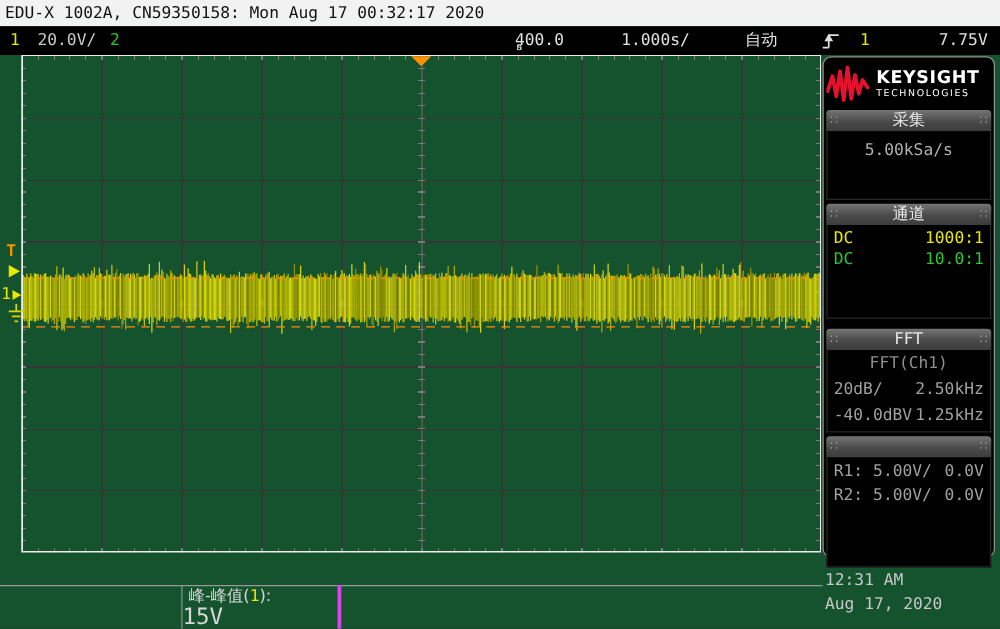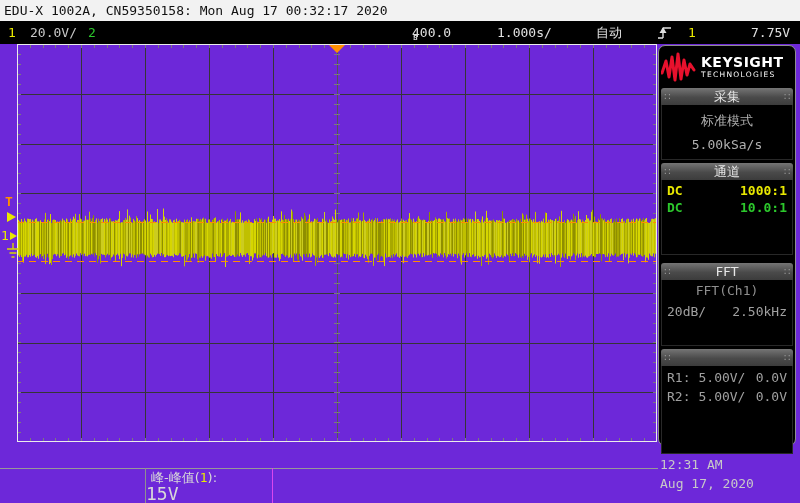--- a/index.html
+++ b/index.html
@@ -1,18 +1,18 @@
 <!DOCTYPE html>
 <html><head>
 <meta charset="utf-8">
 <style>
   * { margin:0; padding:0; box-sizing:border-box; }
   body { background:#222; }
   #screen {
-    position:relative; width:800px; height:503px; background:#6d28d9;
+    position:relative; width:800px; height:503px; background:#14532d;
     font-family:"DejaVu Sans Mono", monospace; overflow:hidden;
     -webkit-font-smoothing:none;
   }
   
   .title-bar {
     position:absolute; left:0; top:0; width:800px; height:21px;
     background:#f2f2f2; color:#111; font-size:13px; line-height:21px;
     padding-left:4px; white-space:nowrap;
   }
   
@@ -54,34 +54,34 @@
     font-family:"DejaVu Sans", sans-serif;
   }
   .panel-header .title { flex:1; text-align:center; }
   .handle { color:#9a9a9a; font-size:10px; line-height:10px; }
   .panel-body {
     position:absolute; left:2px; width:132px; background:#000;
     border:1px solid #282828; border-top:none; font-size:13px; color:#a8a8a8;
   }
   .hdr-acq  { top:42px; }  .body-acq { top:59px;  height:55px; text-align:center; padding-top:4px; }
   .body-acq div { line-height:24px; color:#b0b0b0; }
-  .hdr-ch   { top:117px; } .body-ch  { top:134px; height:75px; padding:2px 5px;font-weight:bold; }
+  .hdr-ch   { top:117px; } .body-ch  { top:134px; height:75px; padding:2px 5px; }
   .ch-row { display:flex; justify-content:space-between; line-height:17px; }
   .ch-row.c1 { color:#e8e800; } .ch-row.c2 { color:#2cc82c; }
   .hdr-fft  { top:217px; } .body-fft { top:234px; height:66px; padding:1px 5px; }
   .fft-src { text-align:center; color:#8f8f8f; line-height:20px; }
   .fft-row { display:flex; justify-content:space-between; line-height:21px; color:#a0a0a0; }
   .hdr-ref  { top:303px; } .body-ref { top:320px; height:88px; padding:2px 5px;text-align:right; }
   .ref-row { display:flex; line-height:19px; color:#a0a0a0; }
   .ref-row .scale { margin-left:8px; } .ref-row .off { margin-left:auto; }
   
   .bottom-line { position:absolute; left:0; top:468px; width:658px; height:1px; background:#989898; }
   .meas-cell {
     position:absolute; left:145px; top:468px; width:128px; height:35px;
-    border-left:1px solid #8f8f8f; border-right:1px solid #d946ef;
+    border-left:1px solid #8f8f8f; border-right:3px solid #d946ef;
     color:#d8d8d8; font-size:13px;
   }
   .meas-label { padding:2px 0 0 5px; line-height:15px; font-family:"DejaVu Sans", sans-serif; }
   .meas-label .chnum { color:#e8e800; font-family:"DejaVu Sans Mono", monospace; }
   .meas-value { padding-right:16px; font-size:18px; line-height:17px; }
   .clock { position:absolute; left:660px; top:455px; width:136px; text-align:left; color:#c8c8c8; font-size:13px; }
   .clock div { line-height:19px; }
 </style>
 </head>
 <body>
@@ -1065,21 +1065,20 @@
         <div class="logo-sub">TECHNOLOGIES</div>
       </div>
     </div>
 
     <div class="panel-header hdr-acq">
       <span class="handle">∷</span>
       <span class="title">采集</span>
       <span class="handle">∷</span>
     </div>
     <div class="panel-body body-acq">
-      <div>标准模式</div>
       <div>5.00kSa/s</div>
     </div>
 
     <div class="panel-header hdr-ch">
       <span class="handle">∷</span>
       <span class="title">通道</span>
       <span class="handle">∷</span>
     </div>
     <div class="panel-body body-ch">
       <div class="ch-row c1">
@@ -1095,20 +1094,24 @@
     <div class="panel-header hdr-fft">
       <span class="handle">∷</span>
       <span class="title">FFT</span>
       <span class="handle">∷</span>
     </div>
     <div class="panel-body body-fft">
       <div class="fft-src">FFT(Ch1)</div>
       <div class="fft-row">
         <span>20dB/</span>
         <span>2.50kHz</span>
+      </div>
+      <div class="fft-row">
+        <span>-40.0dBV</span>
+        <span>1.25kHz</span>
       </div>
     </div>
 
     <div class="panel-header hdr-ref">
       <span class="handle">∷</span>
       <span class="handle">∷</span>
     </div>
     <div class="panel-body body-ref">
       <div class="ref-row">
         <span>R1:</span>

